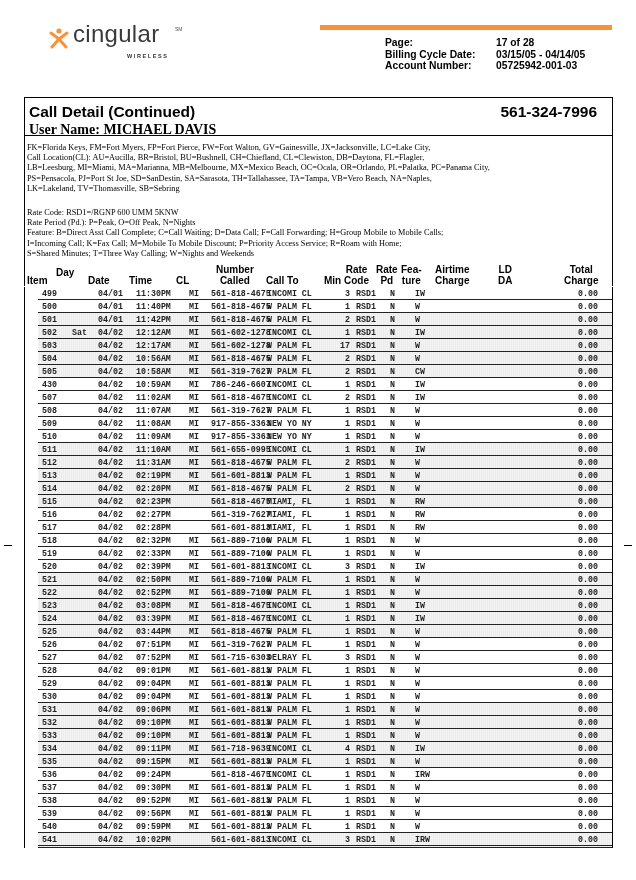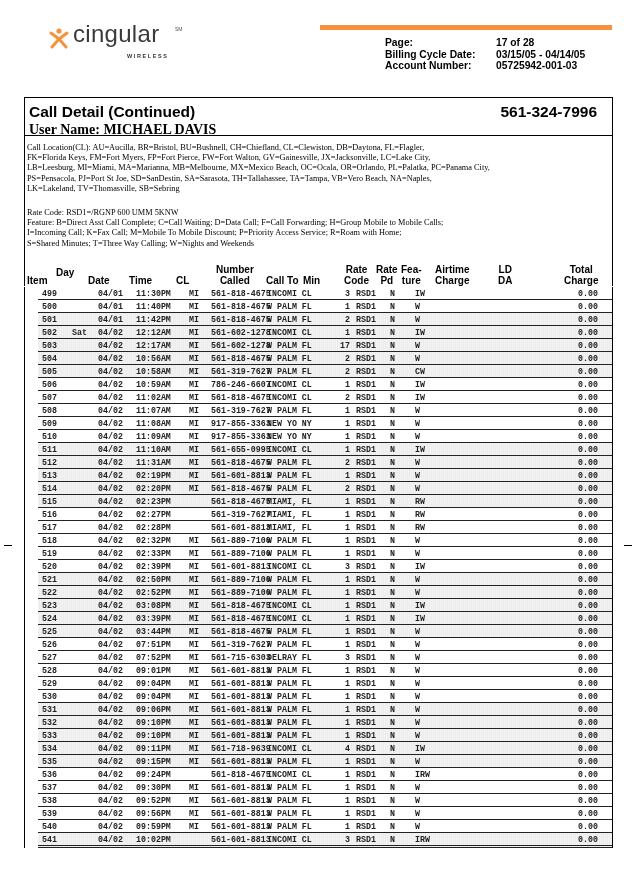--- a/index.html
+++ b/index.html
@@ -72,46 +72,47 @@
 </div>
 
 <div class="frame">
   <div class="title">Call Detail (Continued)</div>
   <div class="phone">561-324-7996</div>
   <div class="uname">User Name: MICHAEL DAVIS</div>
 </div>
 
 <div class="legend">
   <div class="block1">
+    <p>FK=Florida Keys, FM=Fort Myers, FP=Fort Pierce, FW=Fort Walton, GV=Gainesville, JX=Jacksonville, LC=Lake City,</p>
     <p>Call Location(CL):  AU=Aucilla, BR=Bristol, BU=Bushnell, CH=Chiefland, CL=Clewiston, DB=Daytona, FL=Flagler,</p>
-    <p>FK=Florida Keys, FM=Fort Myers, FP=Fort Pierce, FW=Fort Walton, GV=Gainesville, JX=Jacksonville, LC=Lake City,</p>
     <p>LB=Leesburg, MI=Miami, MA=Marianna, MB=Melbourne, MX=Mexico Beach, OC=Ocala, OR=Orlando, PL=Palatka, PC=Panama City,</p>
     <p>PS=Pensacola, PJ=Port St Joe, SD=SanDestin, SA=Sarasota, TH=Tallahassee, TA=Tampa, VB=Vero Beach, NA=Naples,</p>
     <p>LK=Lakeland, TV=Thomasville, SB=Sebring</p>
   </div>
   <div class="block1" style="top:72px">
     <p>Rate Code: RSD1=/RGNP 600 UMM 5KNW</p>
+    <p>Rate Period (Pd.): P=Peak, O=Off Peak, N=Nights</p>
     <p>Feature: B=Direct Asst Call Complete; C=Call Waiting; D=Data Call; F=Call Forwarding; H=Group Mobile to Mobile Calls;</p>
     <p>I=Incoming Call; K=Fax Call; M=Mobile To Mobile Discount; P=Priority Access Service; R=Roam with Home;</p>
     <p>S=Shared Minutes;  T=Three Way Calling; W=Nights and Weekends</p>
   </div>
 </div>
 
 <div class="thead">
   <div style="left:3px;top:12px;">Item</div>
   <div style="left:32px;top:4px;">Day</div>
   <div style="left:64px;top:12px;">Date</div>
   <div style="left:105px;top:12px;">Time</div>
   <div style="left:152px;top:12px;">CL</div>
   <div style="left:192px;top:1px;">
     <span>Number</span><br>
     <span>Called</span>
   </div>
   <div style="left:242px;top:12px;">Call To</div>
-  <div style="left:279px;top:12px;">Min</div>
+  <div style="left:300px;top:12px;">Min</div>
   <div style="left:320px;top:1px;">
     <span>Rate</span><br>
     <span>Code</span>
   </div>
   <div style="left:352px;top:1px;">
     <span>Rate</span><br>
     <span>Pd</span>
   </div>
   <div style="left:377px;top:1px;">
     <span>Fea-</span><br>
@@ -238,21 +239,21 @@
       <span class="c-to">W PALM FL</span>
       <span class="c-min">2</span>
       <span class="c-rc">RSD1</span>
       <span class="c-rp">N</span>
       <span class="c-feat">CW</span>
       <span class="c-air"></span>
       <span class="c-ld"></span>
       <span class="c-tot">0.00</span>
     </div>
     <div class="tr">
-      <span class="c-item">506</span>
+      <span class="c-item">430</span>
       <span class="c-day"></span>
       <span class="c-date">04/02</span>
       <span class="c-time">10:59AM</span>
       <span class="c-cl">MI</span>
       <span class="c-num">786-246-6607</span>
       <span class="c-to">INCOMI CL</span>
       <span class="c-min">1</span>
       <span class="c-rc">RSD1</span>
       <span class="c-rp">N</span>
       <span class="c-feat">IW</span>

